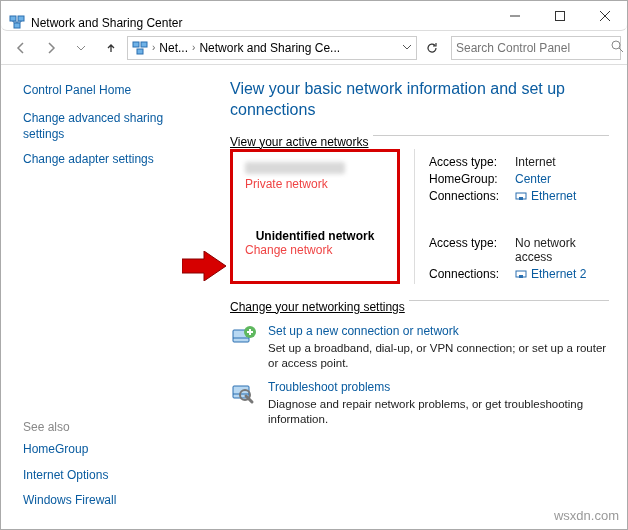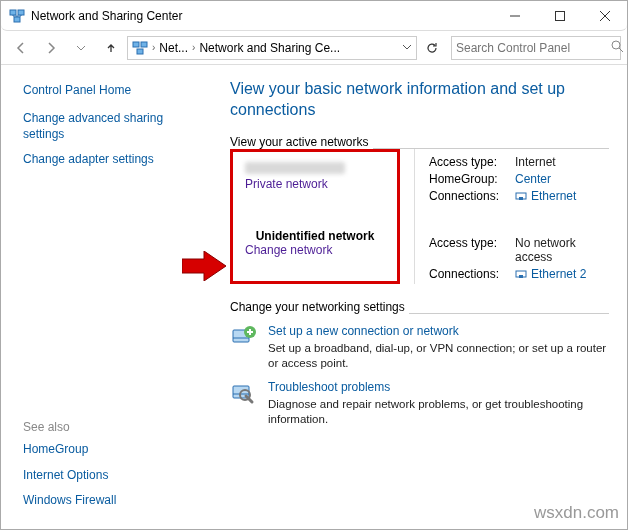--- a/index.html
+++ b/index.html
@@ -1,18 +1,18 @@
 <!DOCTYPE html>
 <html><head>
 <meta charset="utf-8">
 <style>
   * { box-sizing: border-box; margin: 0; padding: 0; }
   body { font-family: "Segoe UI", Tahoma, sans-serif; font-size: 12px; background: #fff; color: #000; }
   .window { width: 628px; height: 530px; border: 1px solid #aaa; position: relative; background: #fff; }
-  .titlebar { height: 30px; display: flex; align-items: center; padding: 0 0 0 8px; border-bottom: 1px solid #ddd; border-radius: 6px; }
+  .titlebar { height: 30px; display: flex; align-items: flex-end; padding: 0 0 0 8px; border-bottom: 1px solid #ddd; border-radius: 6px; }
   .titlebar .ticon { width: 16px; height: 16px; margin-right: 6px; }
   .titlebar .title { flex: 0 0 auto; font-size: 12px; }
   .titlebar .spacer { flex: 1; }
   .winbtn { width: 45px; height: 29px; display: flex; align-items: center; justify-content: center; color: #333; }
   .navbar { height: 34px; display: flex; align-items: center; padding: 0 6px; gap: 2px; border-bottom: 1px solid #ddd; }
   .navbtn { width: 28px; height: 26px; display: flex; align-items: center; justify-content: center; color: #888; border-radius: 2px; }
   .navbtn.enabled { color: #333; }
   .breadcrumb { flex: 1; height: 24px; border: 1px solid #ccc; display: flex; align-items: center; padding: 0 4px; gap: 2px; font-size: 12px; overflow: hidden; }
   .breadcrumb .bicon { width: 16px; height: 16px; flex-shrink: 0; }
   .breadcrumb .sep { color: #666; font-size: 10px; padding: 0 2px; }
@@ -23,41 +23,41 @@
   .search input { border:0; outline:0; flex:1; font-size:12px; color:#555; background:transparent; }
   .search .sicon { color:#888; }
   .body { display:flex; height: calc(100% - 64px); }
   .sidebar { width: 205px; padding: 18px 14px 10px 22px; font-size:12px; display:flex; flex-direction:column; }
   .sidebar .home { color:#0a5ca0; margin-bottom: 14px; }
   .sidebar .link { color:#0a5ca0; margin-bottom: 10px; cursor:pointer; line-height:1.3; }
   .sidebar .sep-grow { flex:1; }
   .sidebar .see-also { color:#888; margin-bottom:8px; }
   .content { flex:1; padding: 12px 18px 10px 4px; position:relative; }
   .heading { color:#0a5ca0; font-size:16px; line-height:1.3; margin: 2px 0 14px 20px; }
-  .section-wrap { display:flex; align-items:flex-end; gap:4px; margin-left:20px; }
+  .section-wrap { display:flex; align-items:flex-start; gap:4px; margin-left:20px;text-decoration:underline; }
   .section-wrap .line { flex:1; height:1px; background:#ccc; }
   .networks { display:flex; margin-left:20px; gap:10px; }
   .net-left { border:3px solid #d60000; padding:10px 12px 14px 12px; width:170px; }
   .net-name-blur { width:100px; height:12px; background:#d9d9d9; filter:blur(2px); margin-bottom:3px; border-radius:2px; }
-  .net-type { font-size:12px; color:#4c1d95; margin-bottom:24px; }
+  .net-type { font-size:12px; color:#ef4444; margin-bottom:24px; }
   .net-name-b { font-weight:bold; font-size:12px;text-align:center; }
   .net-right { flex:1; padding:6px 0 0 14px; border-left:1px solid #ddd; margin-left: 4px; }
   .kv { display:flex; font-size:12px; margin-bottom:3px; }
   .kv .k { width:86px; }
   .kv .v { color:#0a5ca0; display:flex; align-items:center; gap:4px; }
   .kv .v.plain { color:#222; }
   .kv .cicon { width:12px; height:12px; }
   .net-spacer { height: 30px; }
   .arrow { position:absolute; left:-24px; top:186px; }
   .settings { margin:16px 0 0 20px; }
   .setting-item { display:flex; gap:10px; margin:10px 0; }
   .setting-item .sicon2 { width:28px; height:28px; flex-shrink:0; }
   .setting-item .stitle { color:#0a5ca0; font-size:12px; margin-bottom:3px; }
   .setting-item .sdesc { font-size:11.5px; color:#222; line-height:1.3; }
-  .watermark { position:absolute; right:8px; bottom:6px; font-size:17px; color:#999; }
+  .watermark { position:absolute; right:8px; bottom:6px; font-size:13px; color:#999; }
 </style>
 </head>
 <body>
 
 <div class="window">
 
   <div class="titlebar">
     <svg class="ticon" viewBox="0 0 16 16">
       <rect x="1" y="2" width="6" height="5" fill="#6fb2e7" stroke="#2a6fb0"></rect>
       <rect x="9" y="2" width="6" height="5" fill="#6fb2e7" stroke="#2a6fb0"></rect>

